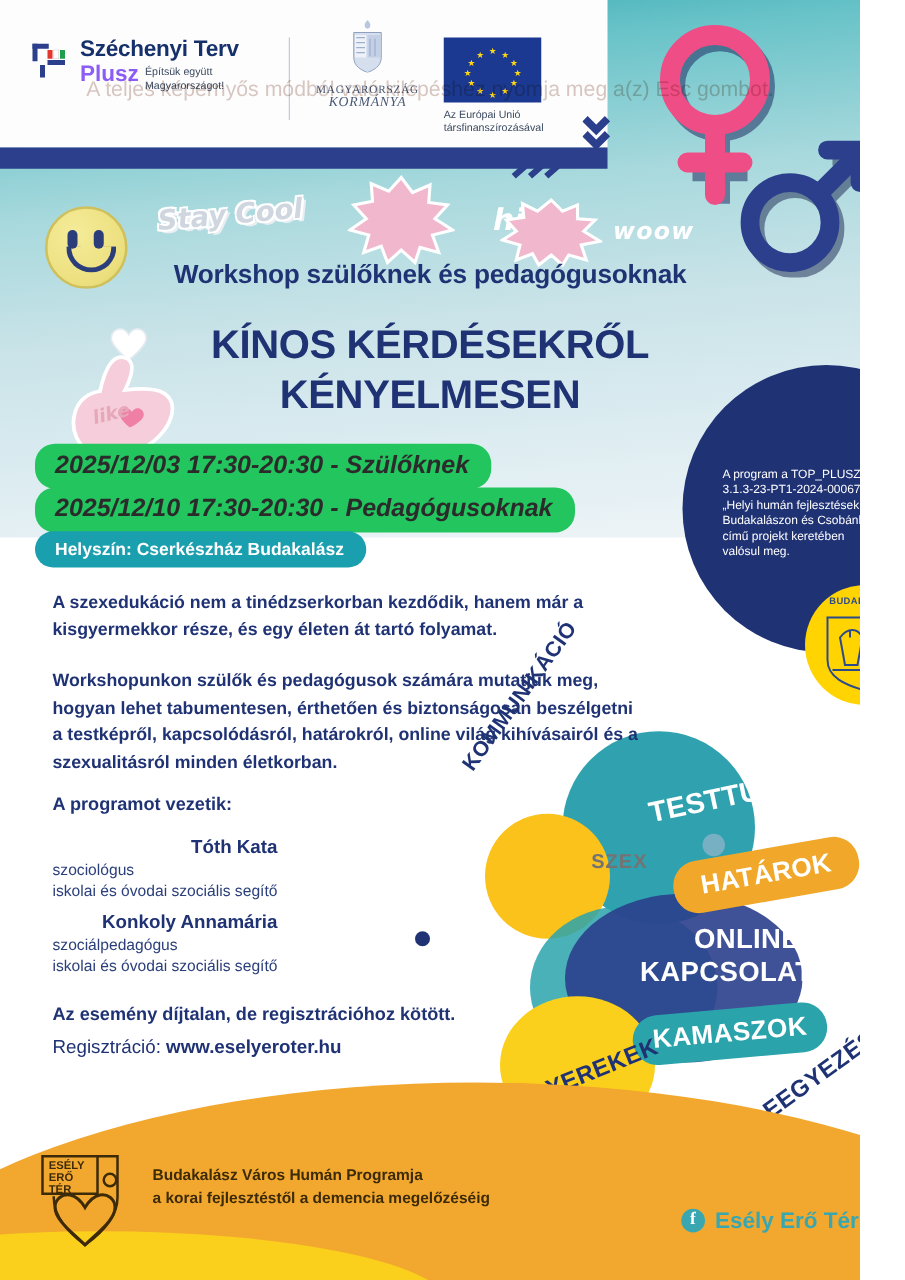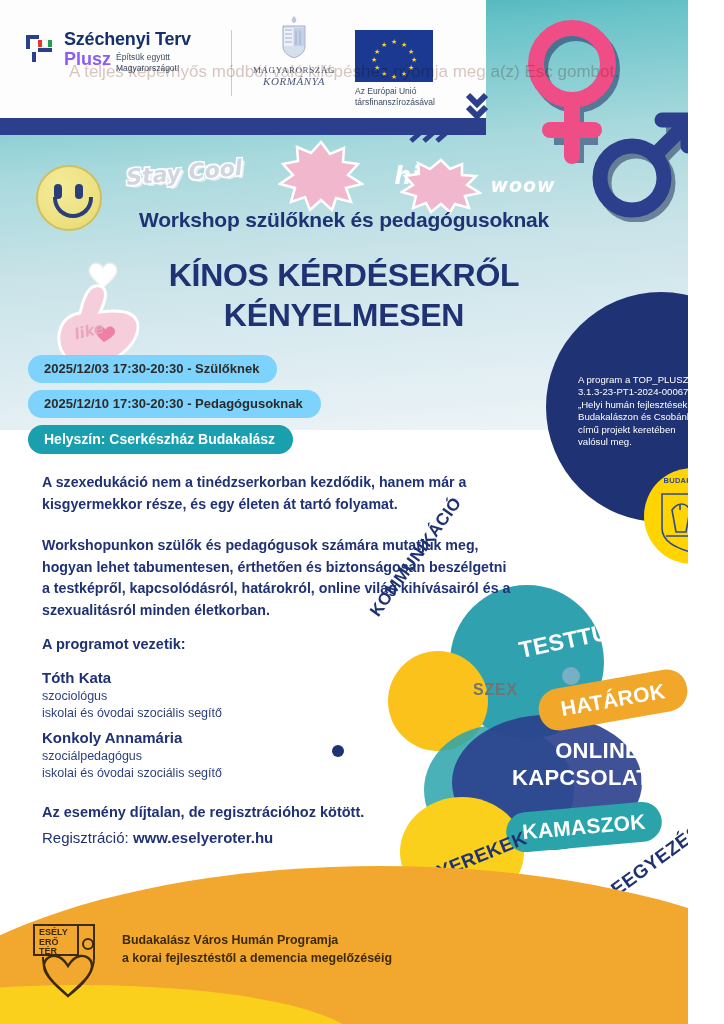--- a/index.html
+++ b/index.html
@@ -88,34 +88,34 @@
     color:#e7a7bb;font-style:italic;font-family:"DejaVu Sans",sans-serif;}
 
   
   .h-sub{position:absolute;left:0;right:0;top:208px;text-align:center;z-index:6;
     font-size:21px;font-weight:bold;color:#1f3274;letter-spacing:-0.2px;}
   .h-main{position:absolute;left:0;right:0;top:255px;text-align:center;z-index:6;
     font-size:32px;font-weight:bold;color:#1f3274;line-height:40px;letter-spacing:-0.3px;}
 
   
   .badge{position:absolute;z-index:6;border-radius:16px;font-weight:bold;white-space:nowrap;}
-  .badge-o{background:#7dd3fc;color:#2b2b2b;padding:6px 18px 7px 16px;font-size:13px;}
+  .badge-o{background:#22c55e;color:#2b2b2b;padding:6px 18px 7px 16px;font-size:20px;font-style:italic;}
   .b1{left:28px;top:355px;}
   .b2{left:28px;top:390px;}
   .badge-t{left:28px;top:425px;background:#1a9fae;color:#fff;padding:6px 18px 7px 16px;font-size:14px;}
 
   
   .body-copy{position:absolute;left:42px;top:472px;width:470px;z-index:6;
     color:#1f3274;font-size:14.2px;line-height:21.5px;font-weight:bold;}
   .body-copy p{margin:0 0 20px 0;}
   .lead-h{position:absolute;left:42px;top:636px;z-index:6;color:#1f3274;font-size:14.5px;font-weight:bold;}
 
   .person{position:absolute;left:42px;z-index:6;color:#1f3274;}
   .p1{top:668px;} .p2{top:728px;}
-  .person .nm{font-size:15px;font-weight:bold;line-height:20px;}
+  .person .nm{font-size:15px;font-weight:bold;line-height:20px;text-align:right;}
   .person .rl{font-size:12.5px;line-height:17px;color:#2b3f7a;}
 
   .free-l{position:absolute;left:42px;top:804px;z-index:6;color:#1f3274;font-size:14.5px;font-weight:bold;}
   .reg-l{position:absolute;left:42px;top:829px;z-index:6;color:#1f3274;font-size:15px;}
   .reg-l b{font-weight:bold;}
 
   
   .blue-blob{position:absolute;left:546px;top:292px;width:230px;height:230px;border-radius:50%;
     background:#1f3274;z-index:5;}
   .blob-txt{position:absolute;left:578px;top:374px;width:128px;z-index:6;color:#fff;
@@ -397,16 +397,20 @@
     <circle cx="58" cy="22" r="5" fill="none" stroke="#3d2a08" stroke-width="2"></circle>
     <path d="M48 3 h16 v33 c0 16 -12 28 -26 38 C25 64 13 52 13 36 v-1" fill="none" stroke="#3d2a08" stroke-width="2"></path>
     <path d="M38 74 C28 64 14 54 14 44 C14 37 20 33 26 34 C31 35 35 39 38 44 C41 39 45 35 50 34 C56 33 62 37 62 44 C62 54 48 64 38 74 Z" fill="none" stroke="#3d2a08" stroke-width="2.4"></path>
   </svg>
 
   <div class="ft-txt">
     <div>Budakalász Város Humán Programja</div>
     <div>a korai fejlesztéstől a demencia megelőzéséig</div>
   </div>
 
+  <div class="fb-link">
+    <span class="fb-ico"></span>
+    <span class="fb-txt">Esély Erő Tér</span>
+  </div>
 
   <div class="fs-note">A teljes képernyős módból való kilépéshez nyomja meg a(z) Esc gombot.</div>
 
 </div>
 
 </body></html>

